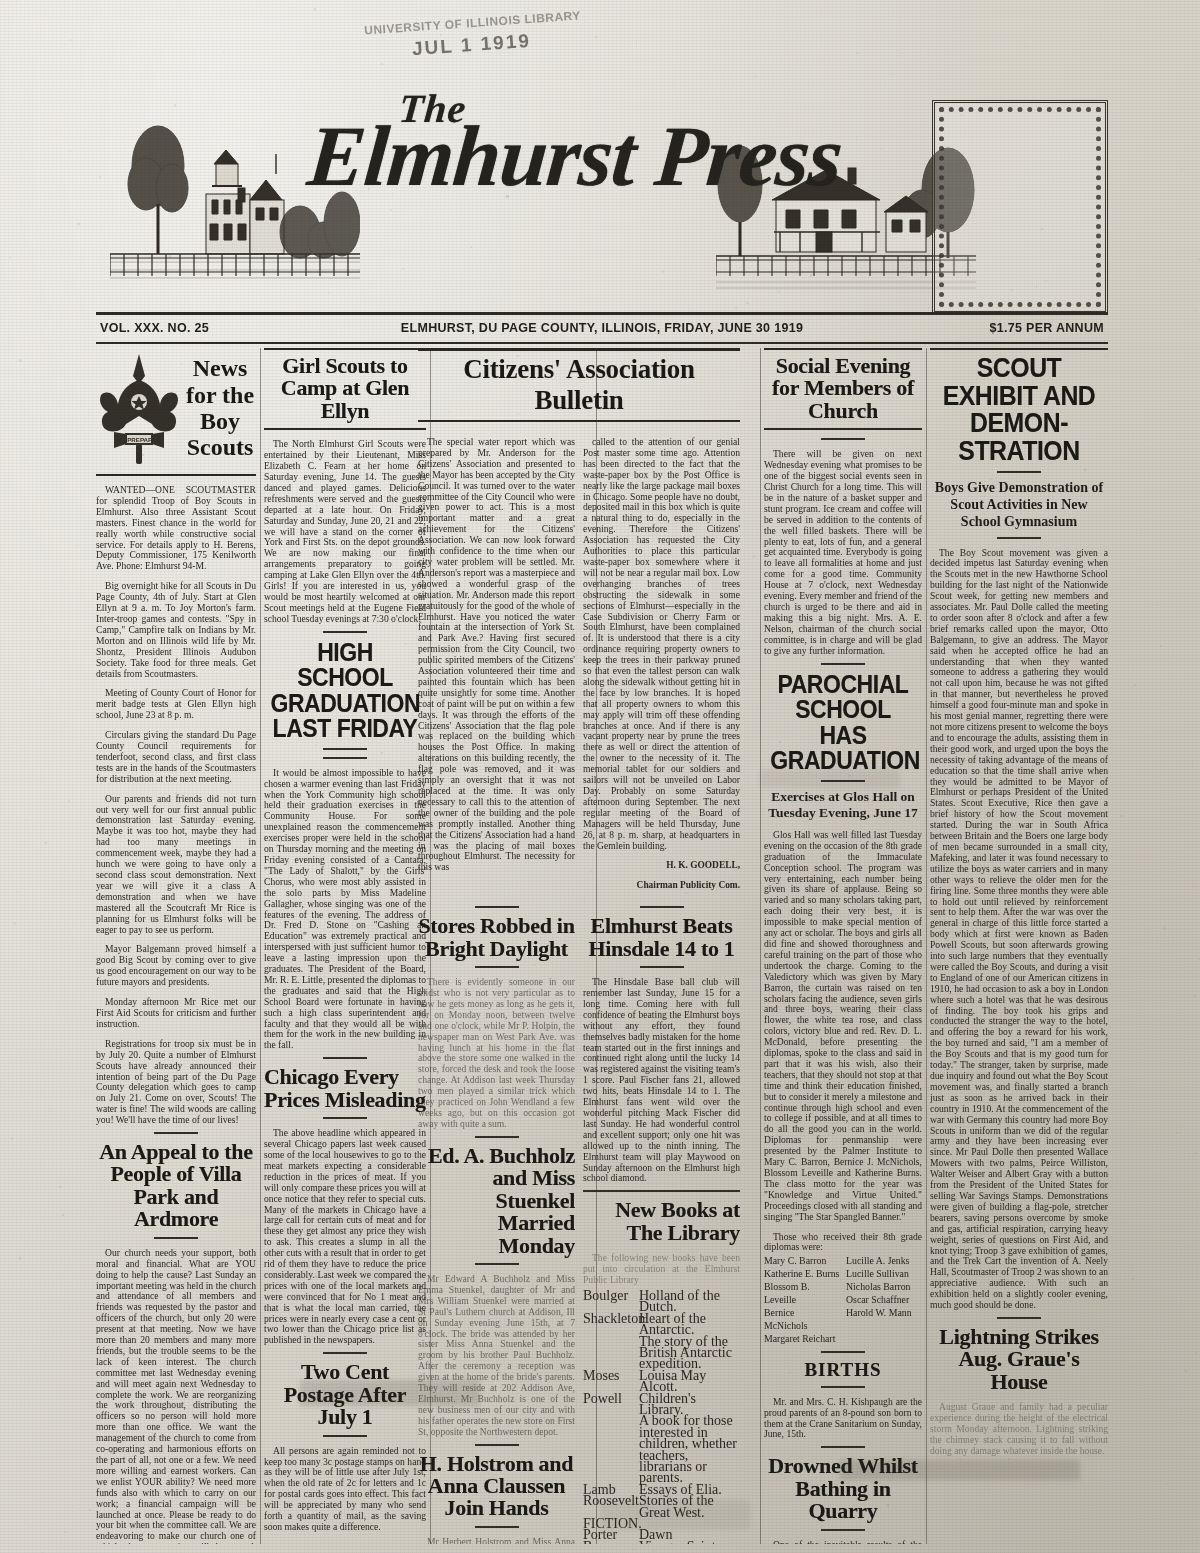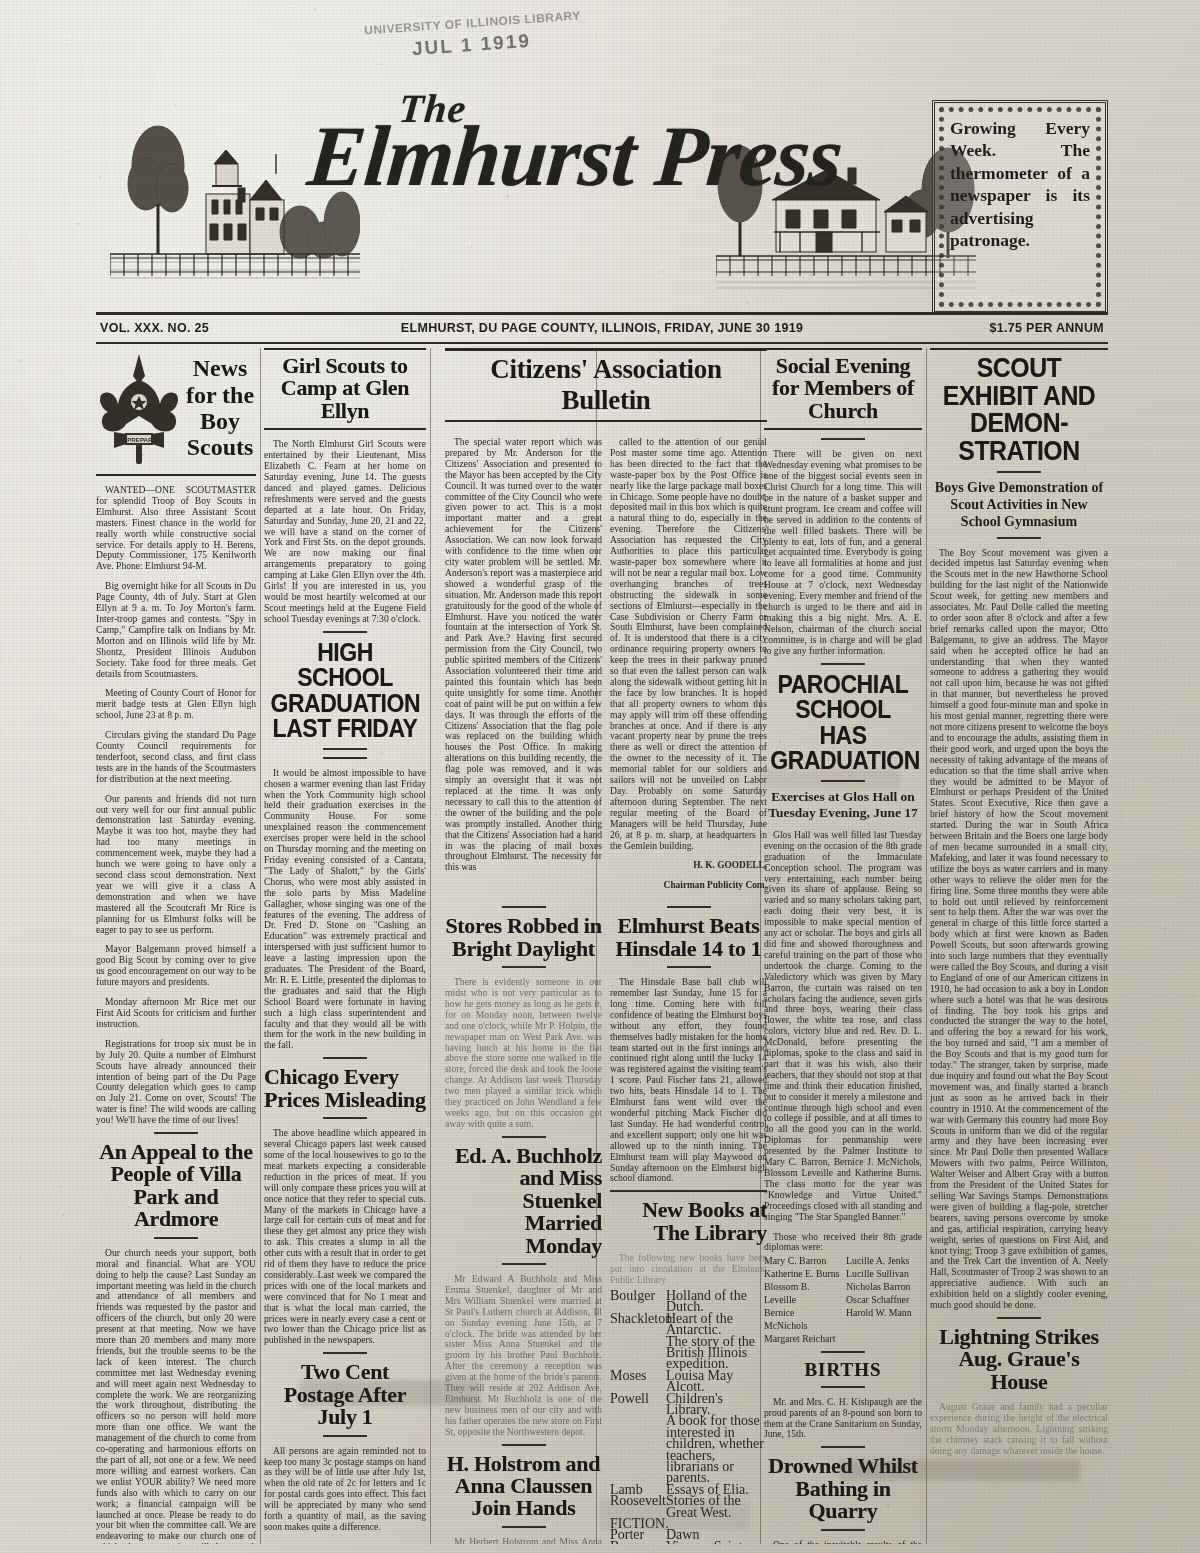--- a/index.html
+++ b/index.html
@@ -78,21 +78,21 @@
   }
   #folio .l{position:absolute;left:4px;top:3px;}
   #folio .c{position:absolute;left:0;right:0;top:3px;text-align:center;}
   #folio .r{position:absolute;right:4px;top:3px;}
 
   
   #cols{position:absolute;left:96px;top:348px;width:1012px;height:1196px;}
   .col{position:absolute;top:0;height:1196px;overflow:hidden;}
   .c1{left:0;width:160px;}
   .c2{left:168px;width:162px;}
-  .c3{left:349px;width:158px;}
+  .c3{left:322px;width:158px;}
   .c5{left:668px;width:158px;}
   .c6{left:834px;width:178px;}
   .colrule{position:absolute;top:0;width:1px;height:1196px;background:#4a463d;opacity:.55;}
 
   .hl{
     font-family:"Liberation Serif",serif;font-weight:bold;color:#1c1a16;
     text-align:center;line-height:1.02;margin:0 0 5px 0;
     text-shadow:0 0 .6px rgba(0,0,0,.35);
   }
   .hl-lg{font-size:22px;letter-spacing:-.3px;}
@@ -231,21 +231,20 @@
       </g>
     </svg>
 
     <div id="nameplate">
       <span class="the">The</span>
       <span class="name">Elmhurst Press</span>
     </div>
 
     <div id="ad-box">
       <div class="beads"></div>
-      <div class="txt">Growing Every Week. The thermometer of a newspaper is its advertising patronage.</div>
     </div>
   </div>
 
   <div class="rule" style="left:96px;top:312px;width:1012px;height:3px;"></div>
   <div id="folio">
     <span class="l">VOL. XXX. NO. 25</span>
     <span class="c">ELMHURST, DU PAGE COUNTY, ILLINOIS, FRIDAY, JUNE 30 1919</span>
     <span class="r">$1.75 PER ANNUM</span>
   </div>
   <div class="rule" style="left:96px;top:342px;width:1012px;height:2px;"></div>
@@ -390,21 +389,21 @@
               <div class="row">
                 <span class="a">Boulger</span>
                 <span class="t">Holland of the Dutch.</span>
               </div>
               <div class="row">
                 <span class="a">Shackleton</span>
                 <span class="t">Heart of the Antarctic.</span>
               </div>
               <div class="row">
                 <span class="a"></span>
-                <span class="t">The story of the British Illinois expedition.</span>
+                <span class="t">The story of the British Antarctic expedition.</span>
               </div>
               <div class="row">
                 <span class="a">Moses</span>
                 <span class="t">Louisa May Alcott.</span>
               </div>
               <div class="row">
                 <span class="a">Powell</span>
                 <span class="t">Children's Library.</span>
               </div>
               <div class="row">

